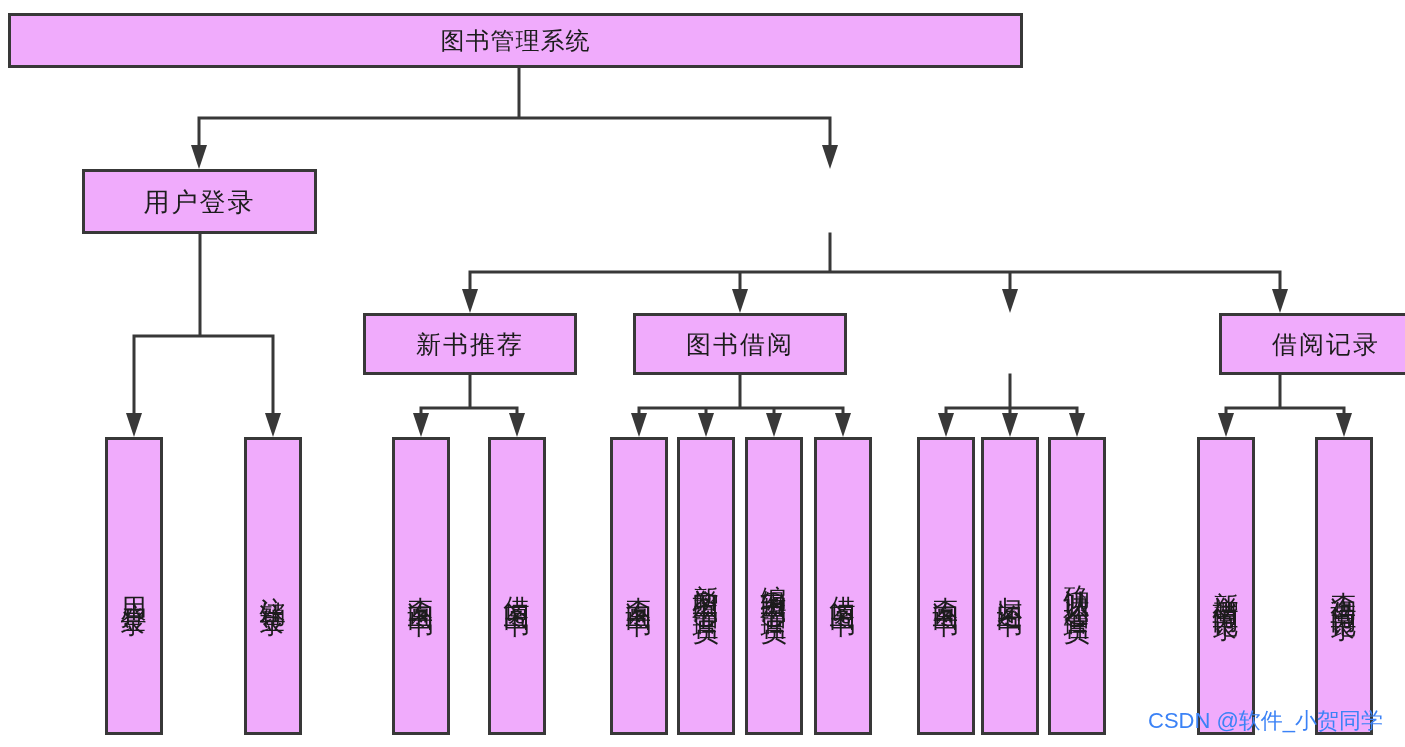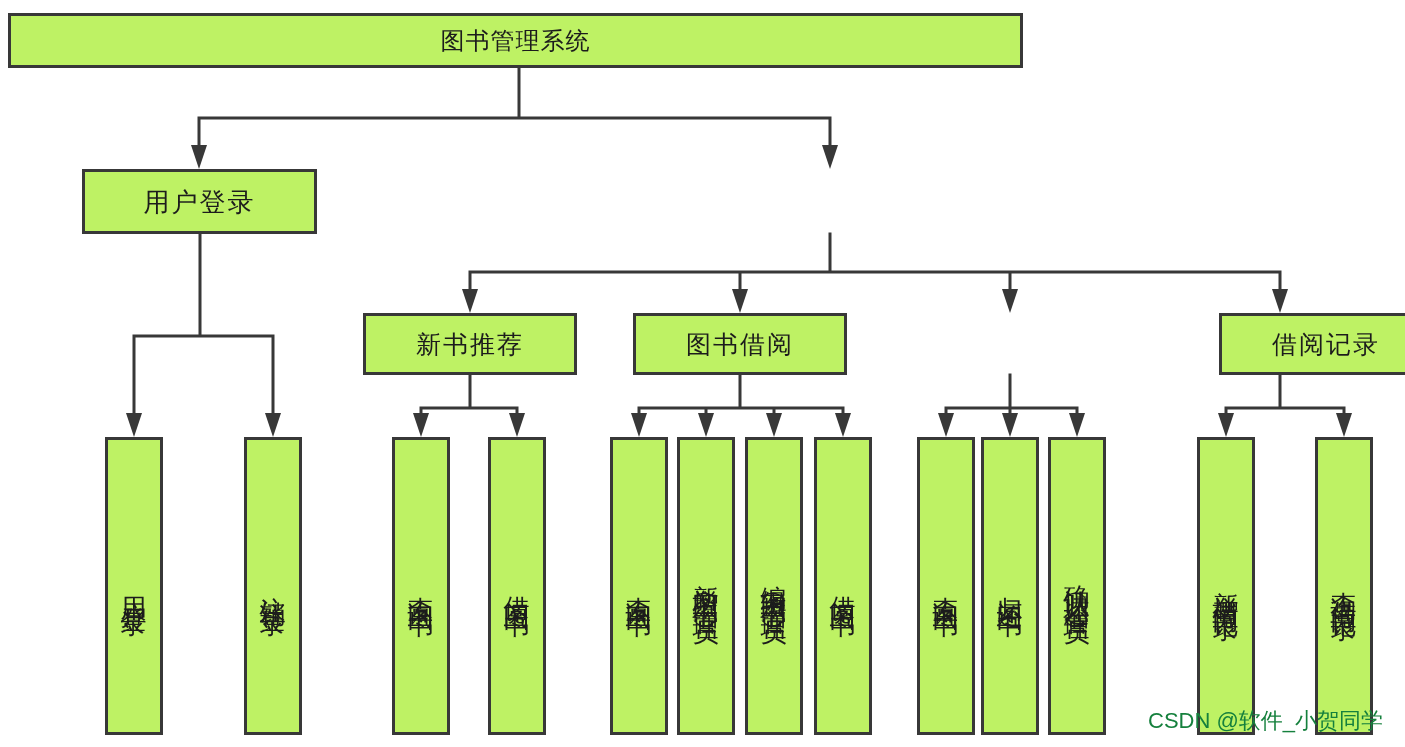--- a/index.html
+++ b/index.html
@@ -12,21 +12,21 @@
     overflow: hidden;
   }
   .connectors {
     position: absolute;
     left: 0; top: 0;
     width: 1405px; height: 747px;
   }
   .node {
     position: absolute;
     box-sizing: border-box;
-    background: #bef264;
+    background: #f0abfc;
     border: 3px solid #383838;
     color: #1c1c1c;
     display: flex;
     align-items: center;
     justify-content: center;
     text-align: center;
     line-height: 1;
   }
   .node.root  { font-size: 24px; letter-spacing: 1px; }
   .node.lvl2  { font-size: 26px; letter-spacing: 2px; }
@@ -36,21 +36,21 @@
     text-orientation: mixed;
     font-size: 26px;
     letter-spacing: 5px;
     line-height: 1;
   }
   .watermark {
     position: absolute;
     left: 1148px;
     top: 706px;
     font-size: 22px;
-    color: #15803d;
+    color: #3b82f6;
     white-space: nowrap;
   }
 </style>
 </head>
 <body>
 
 <div class="canvas">
 
   <svg class="connectors" width="1405" height="747" viewBox="0 0 1405 747" xmlns="http://www.w3.org/2000/svg">
 

